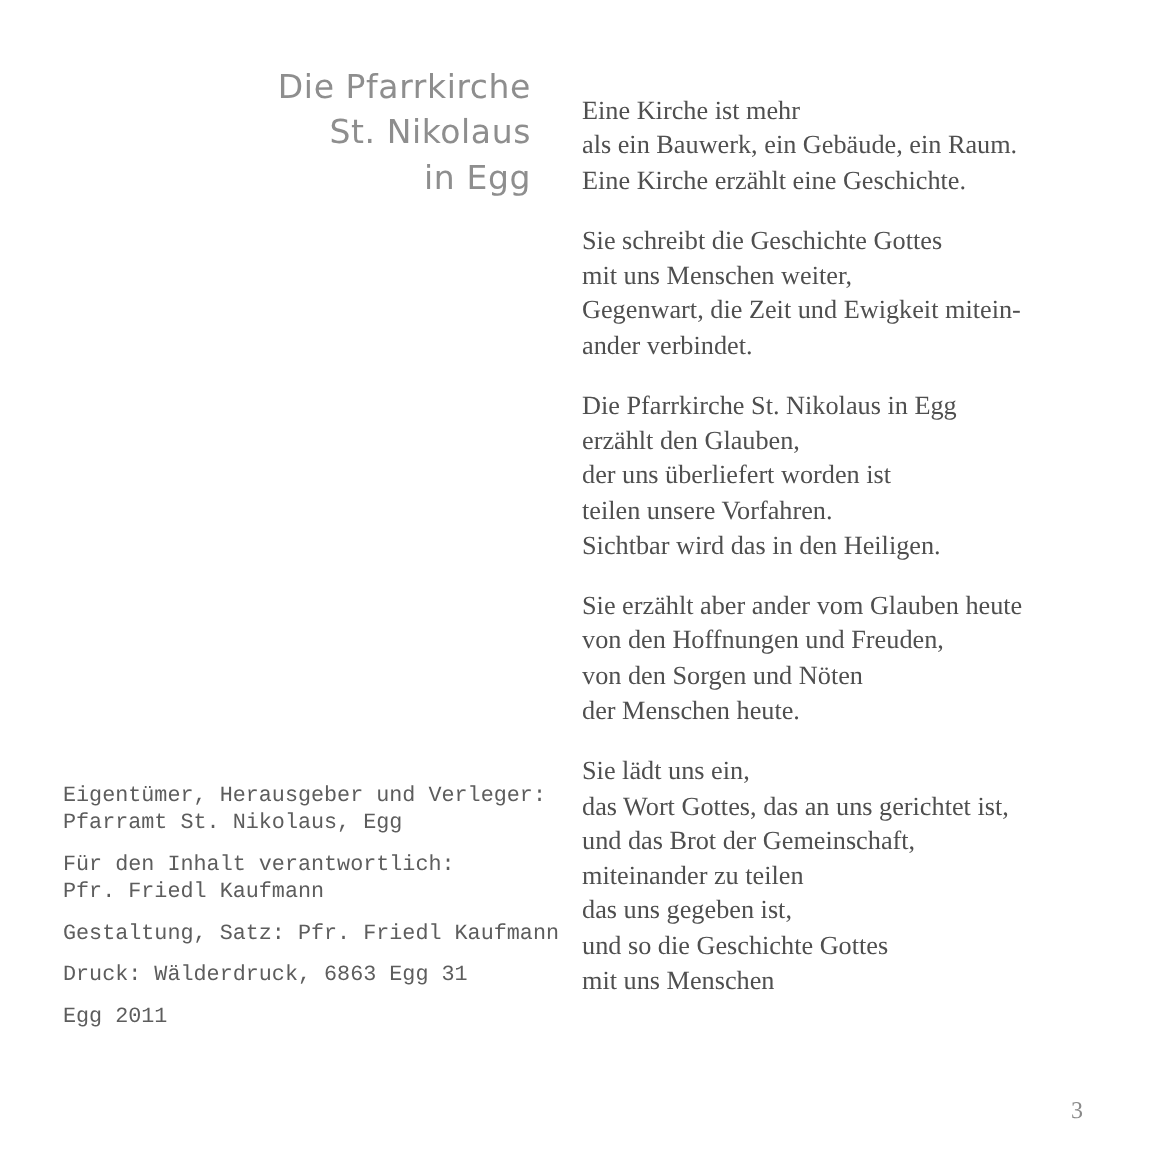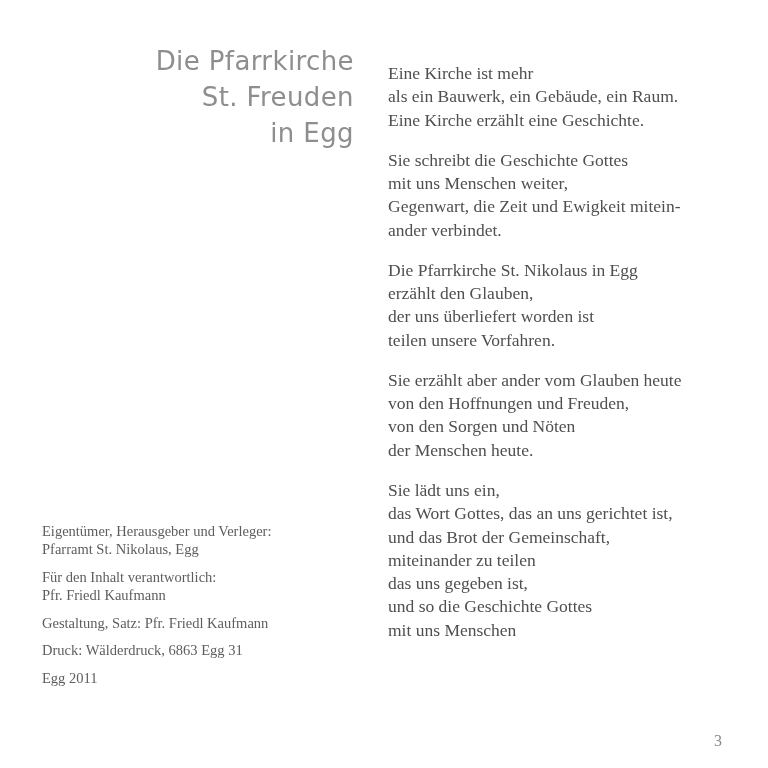--- a/index.html
+++ b/index.html
@@ -27,37 +27,37 @@
     left: 40px;
     top: 44px;
     width: 320px;
     height: 690px;
   }
   .title-block {
     text-align: right;
     color: #8e8e8e;
     font-family: "DejaVu Sans", sans-serif;
     font-weight: 400;
-    font-size: 26px;
+    font-size: 22px;
     line-height: 1.38;
     letter-spacing: 0.4px;
     padding-right: 6px;
   }
   .title-line {
     display: block;
     white-space: nowrap;
   }
 
   .imprint {
     position: absolute;
     left: 2px;
     bottom: 38px;
     width: 320px;
     color: #5d5d5d;
-    font-family: Liberation Serif, serif;
+    font-family: Liberation Mono, monospace;
     font-size: 14.5px;
     line-height: 1.0;
   }
   .imprint-group {
     margin-bottom: 9px;
   }
   .imprint-line {
     display: block;
     padding: 2px 0;
     white-space: nowrap;
@@ -91,21 +91,21 @@
   }
 </style>
 </head>
 <body>
 
 <div class="page">
 
   <div class="left-col">
     <div class="title-block">
         <span class="title-line">Die Pfarrkirche</span>
-        <span class="title-line">St. Freuden</span>
+        <span class="title-line">St. Nikolaus</span>
         <span class="title-line">in Egg</span>
       </div>
     <div class="imprint">
         <div class="imprint-group">
           <span class="imprint-line">Eigentümer, Herausgeber und Verleger:</span>
           <span class="imprint-line">Pfarramt St. Nikolaus, Egg</span>
         </div>
         <div class="imprint-group">
           <span class="imprint-line">Für den Inhalt verantwortlich:</span>
           <span class="imprint-line">Pfr. Friedl Kaufmann</span>
@@ -133,20 +133,21 @@
           <span class="vline">Sie schreibt die Geschichte Gottes</span>
           <span class="vline">mit uns Menschen weiter,</span>
           <span class="vline">Gegenwart, die Zeit und Ewigkeit mitein-</span>
           <span class="vline">ander verbindet.</span>
         </p>
         <p class="stanza">
           <span class="vline">Die Pfarrkirche St. Nikolaus in Egg</span>
           <span class="vline">erzählt den Glauben,</span>
           <span class="vline">der uns überliefert worden ist</span>
           <span class="vline">teilen unsere Vorfahren.</span>
+          <span class="vline">Sichtbar wird das in den Heiligen.</span>
         </p>
         <p class="stanza">
           <span class="vline">Sie erzählt aber ander vom Glauben heute</span>
           <span class="vline">von den Hoffnungen und Freuden,</span>
           <span class="vline">von den Sorgen und Nöten</span>
           <span class="vline">der Menschen heute.</span>
         </p>
         <p class="stanza">
           <span class="vline">Sie lädt uns ein,</span>
           <span class="vline">das Wort Gottes, das an uns gerichtet ist,</span>

